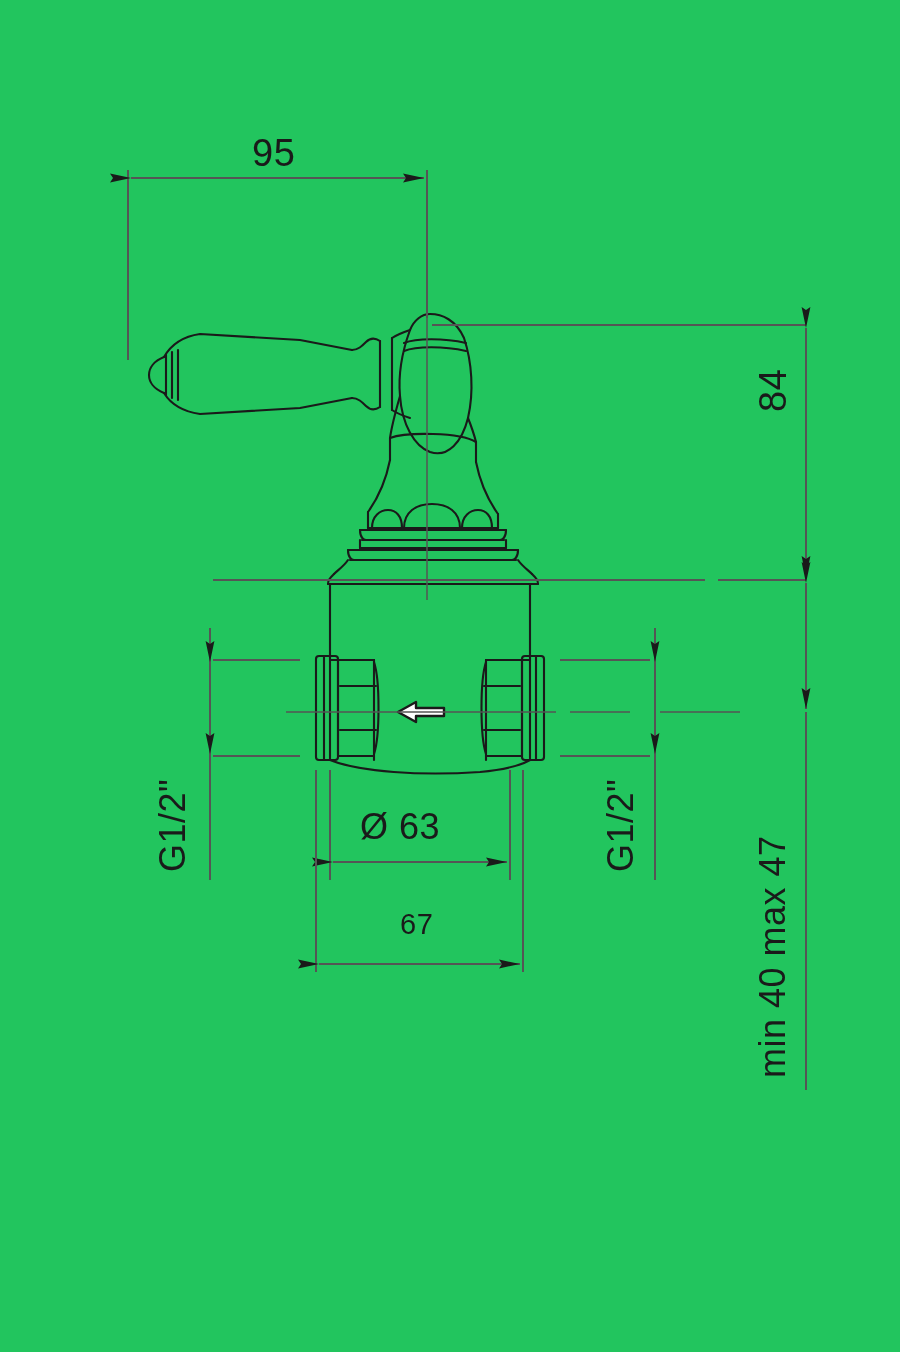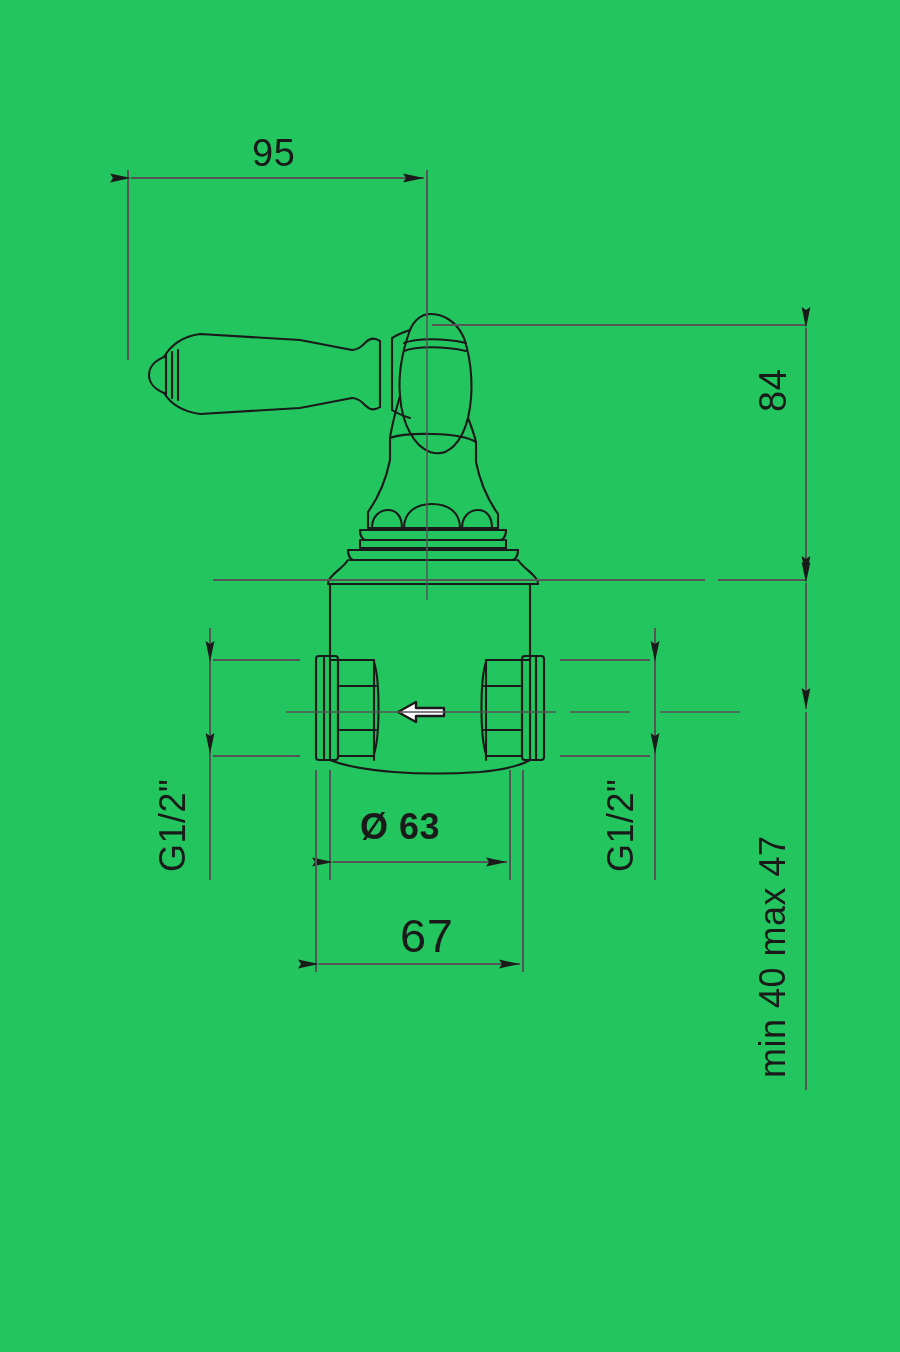--- a/index.html
+++ b/index.html
@@ -29,22 +29,22 @@
   .dimtext {
     position: absolute;
     font-family: "Liberation Sans", sans-serif;
     color: #1a1a1a;
     white-space: nowrap;
     letter-spacing: 0.5px;
   }
   .t-95   { left: 252px; top: 132px; font-size: 38px; }
   .t-84   { left: 752px; top: 412px; font-size: 38px;
             transform: rotate(-90deg); transform-origin: left top; }
-  .t-d63  { left: 360px; top: 806px; font-size: 36px; font-weight: bold; }
-  .t-67   { left: 400px; top: 908px; font-size: 47px; }
+  .t-d63  { left: 360px; top: 806px; font-size: 36px; }
+  .t-67   { left: 400px; top: 908px; font-size: 29px; }
   .t-gl   { left: 152px; top: 872px; font-size: 36px;
             transform: rotate(-90deg); transform-origin: left top; }
   .t-gr   { left: 600px; top: 872px; font-size: 36px;
             transform: rotate(-90deg); transform-origin: left top; }
   .t-minmax { left: 752px; top: 1078px; font-size: 36px;
             transform: rotate(-90deg); transform-origin: left top; }
 </style>
 </head>
 <body>
 

